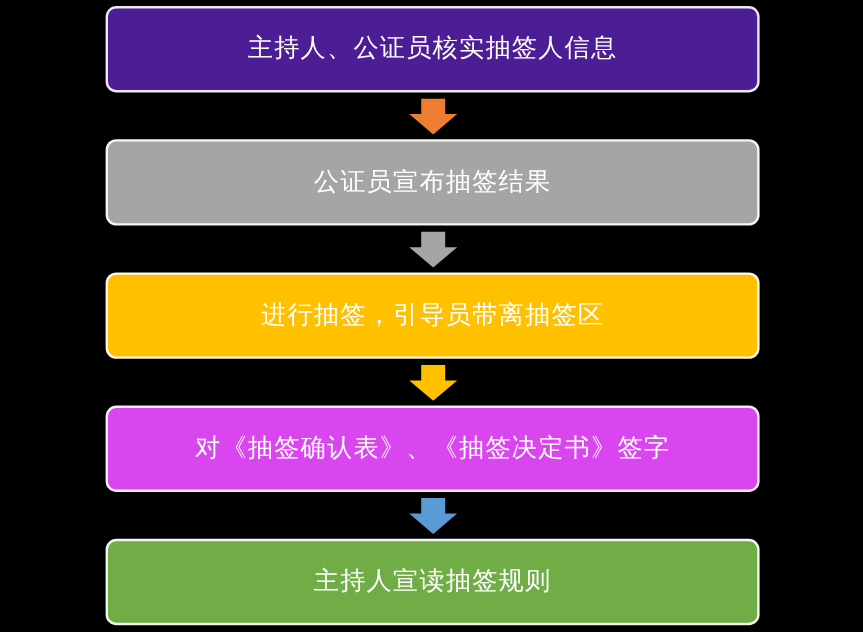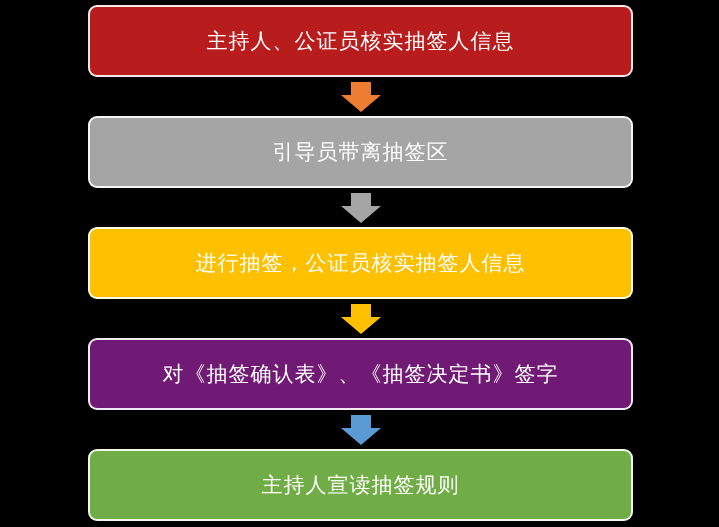--- a/index.html
+++ b/index.html
@@ -46,48 +46,48 @@
     align-items: center;
     justify-content: center;
   }
   .arrow-wrap svg { display: block; }
 </style>
 </head>
 <body>
 
 <div class="canvas">
   <div class="flow" id="flow">
-  <div class="step" style="background: #b91c1c;">
+  <div class="step" style="background: #4c1d95;">
     <span class="step-label">主持人、公证员核实抽签人信息</span>
   </div>
   <div class="arrow-wrap">
     <svg width="40" height="30" viewBox="0 0 40 30" aria-hidden="true">
       <polygon points="10,0 30,0 30,13 40,13 20,30 0,13 10,13" fill="#ED7D31"></polygon>
     </svg>
   </div>
 
   <div class="step" style="background: rgb(165, 165, 165);">
-    <span class="step-label">引导员带离抽签区</span>
+    <span class="step-label">公证员宣布抽签结果</span>
   </div>
   <div class="arrow-wrap">
     <svg width="40" height="30" viewBox="0 0 40 30" aria-hidden="true">
       <polygon points="10,0 30,0 30,13 40,13 20,30 0,13 10,13" fill="#A5A5A5"></polygon>
     </svg>
   </div>
 
   <div class="step" style="background: rgb(255, 192, 0);">
-    <span class="step-label">进行抽签，公证员核实抽签人信息</span>
+    <span class="step-label">进行抽签，引导员带离抽签区</span>
   </div>
   <div class="arrow-wrap">
     <svg width="40" height="30" viewBox="0 0 40 30" aria-hidden="true">
       <polygon points="10,0 30,0 30,13 40,13 20,30 0,13 10,13" fill="#FFC000"></polygon>
     </svg>
   </div>
 
-  <div class="step" style="background: #701a75;">
+  <div class="step" style="background: #d946ef;">
     <span class="step-label">对《抽签确认表》、《抽签决定书》签字</span>
   </div>
   <div class="arrow-wrap">
     <svg width="40" height="30" viewBox="0 0 40 30" aria-hidden="true">
       <polygon points="10,0 30,0 30,13 40,13 20,30 0,13 10,13" fill="#5B9BD5"></polygon>
     </svg>
   </div>
 
   <div class="step" style="background: rgb(112, 173, 71);">
     <span class="step-label">主持人宣读抽签规则</span>

